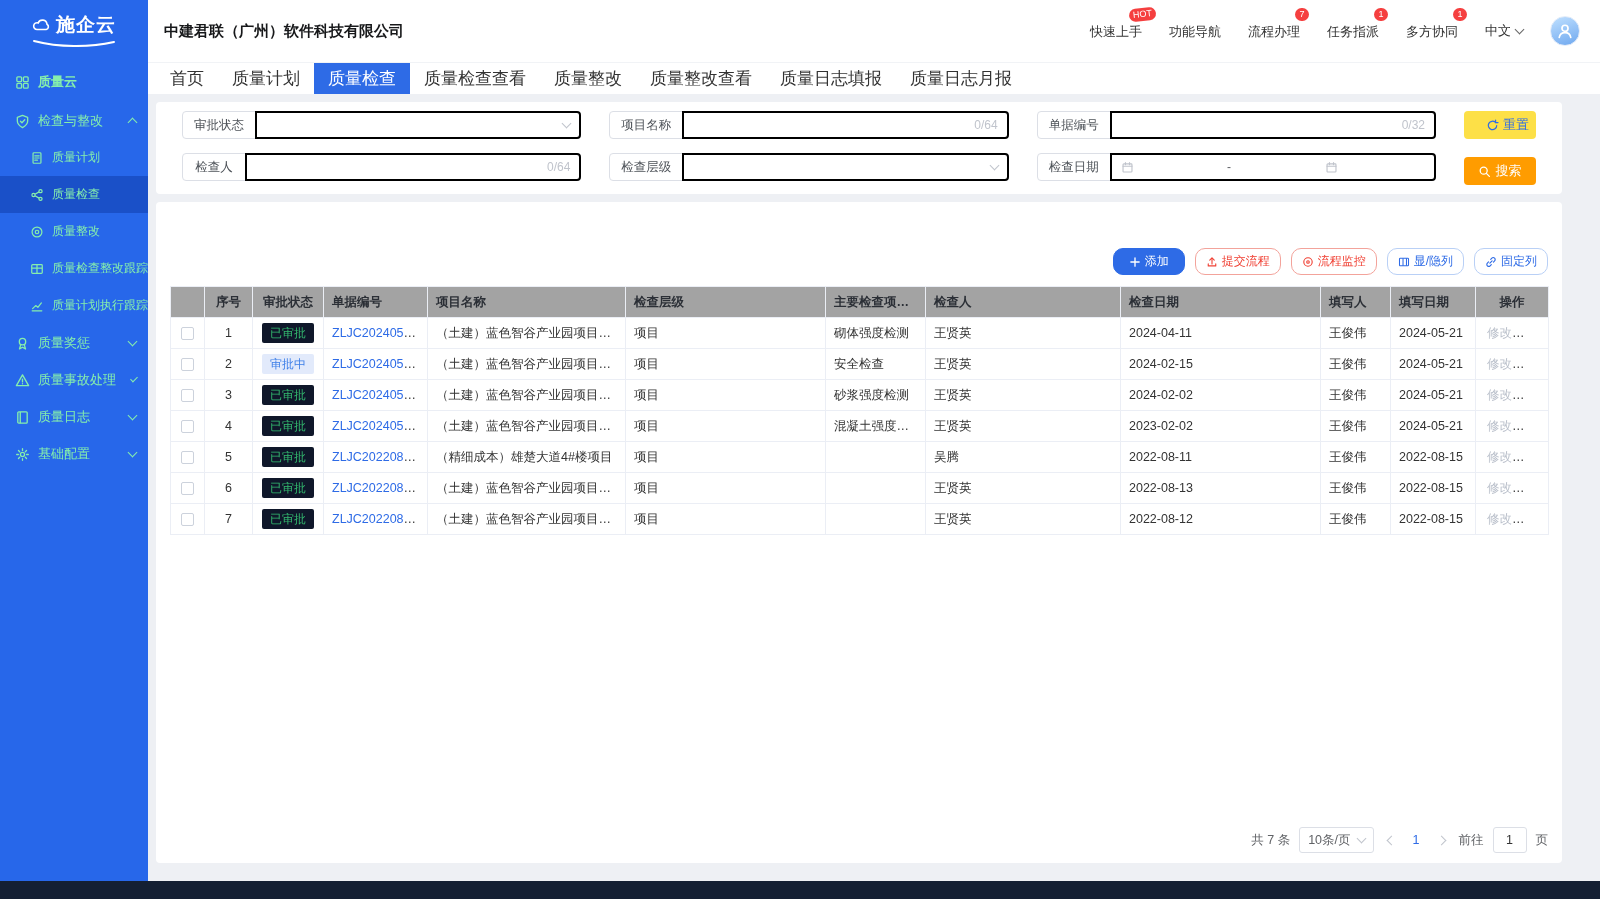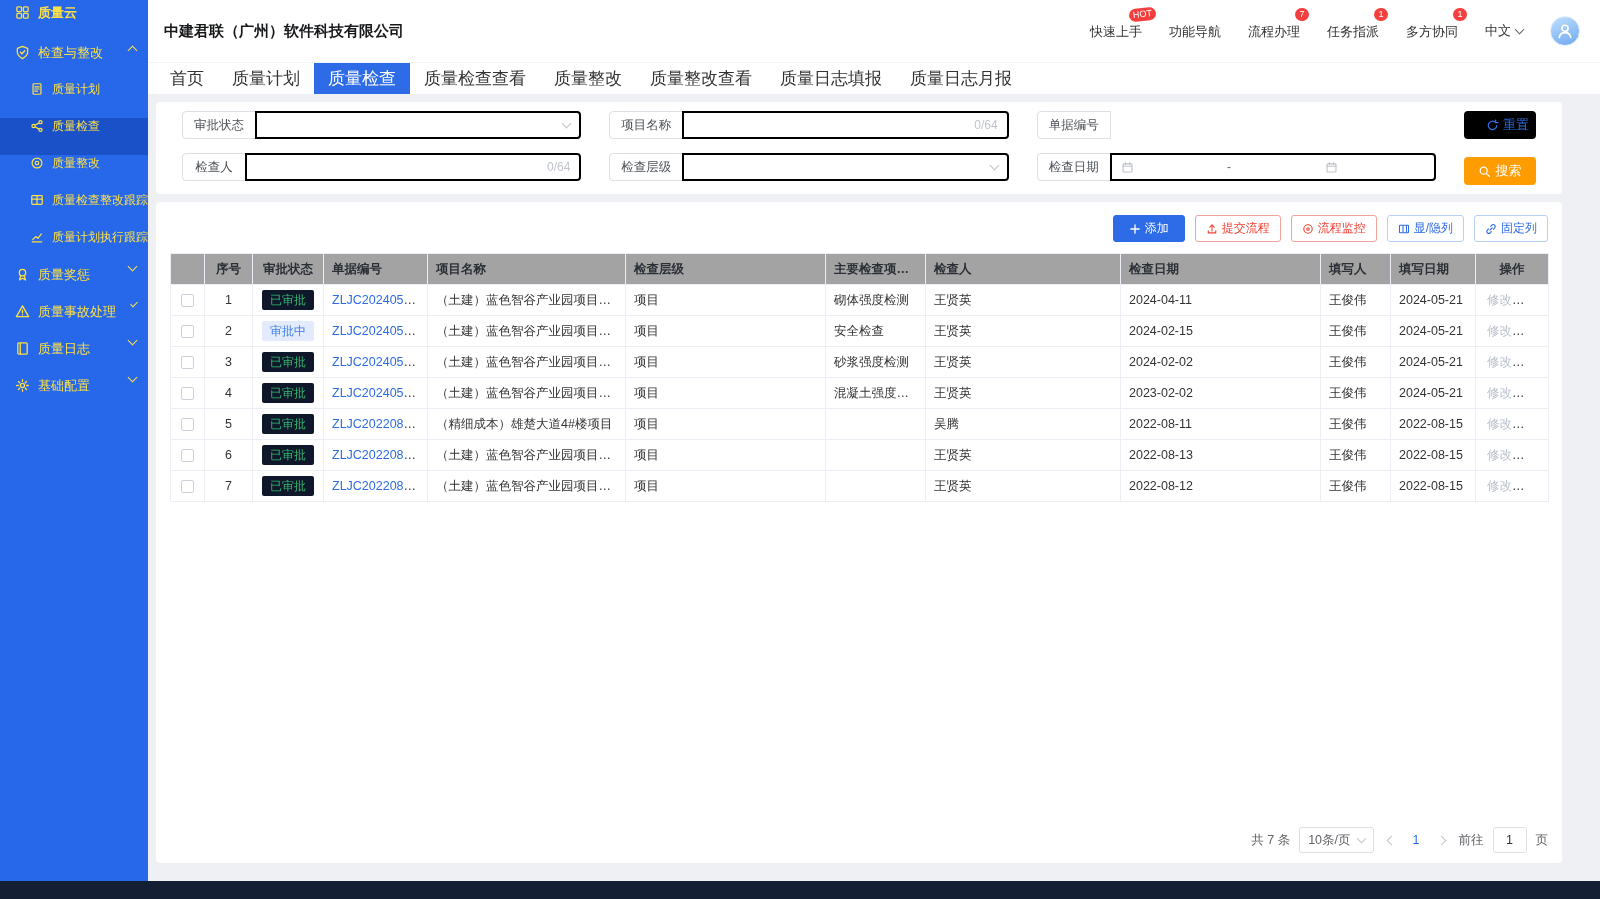--- a/index.html
+++ b/index.html
@@ -9,21 +9,21 @@
 
   
   .body-row { flex:1; display:flex; min-height:0; }
   .bottom-bar { height:18px; background:#141f33; width:100%; }
 
   
   .sidebar { width:148px; background:#2767ea; color:#fff; display:flex; flex-direction:column; flex-shrink:0; }
   .logo { height:58px; display:flex; flex-direction:column; align-items:center; justify-content:center; gap:1px; }
   .logo-row { display:flex; align-items:center; gap:4px; font-size:19px; font-weight:bold; letter-spacing:1px; }
   .menu { display:flex; flex-direction:column; padding-top:4px; }
-  .menu-item { height:37px; display:flex; align-items:flex-start; gap:8px; padding:0 12px 0 15px; font-size:13px; color:#fde047; white-space:nowrap; }
+  .menu-item { height:37px; display:flex; align-items:center; gap:8px; padding:0 12px 0 15px; font-size:13px; color:#86efac; white-space:nowrap; }
   .menu-item .ic { flex-shrink:0; }
   .menu-item.section { height:40px; font-weight:bold; }
   .menu-item.child { padding-left:30px; font-size:12px; }
   .menu-item.active { background:#1a50c8; }
   .menu-item .grow { flex:1; }
 
   .chev { display:inline-block; width:7px; height:7px; border-right:1.4px solid currentColor; border-bottom:1.4px solid currentColor; transform:rotate(45deg); margin-top:-3px; }
   .chev.up { transform:rotate(-135deg); margin-top:3px; }
   .chev.left { transform:rotate(135deg); margin:0 2px; }
   .chev.right { transform:rotate(-45deg); margin:0 2px; }
@@ -48,26 +48,26 @@
   
   .content { flex:1; min-height:0; display:flex; flex-direction:column; gap:8px; padding:8px 38px 18px 8px; background:#eef0f4; }
 
   .filter-card { background:#fff; border-radius:4px; padding:9px 26px; display:flex; flex-direction:column; gap:10px; flex-shrink:0; }
   .filter-row { display:flex; align-items:center; gap:28px; }
   .field { display:flex; flex:1; height:28px; min-width:0; }
   .field-label { min-width:64px; padding:0 11px; border:1px solid #dcdfe6; border-radius:4px 0 0 4px; background:#fff; display:flex; align-items:center; justify-content:center; font-size:12.5px; color:#4e5359; white-space:nowrap; }
   .field-box { flex:1; margin-left:-1px; border:2px solid #000000; border-radius:0 4px 4px 0; display:flex; align-items:center; padding:0 9px; font-size:12px; color:#c0c4cc; gap:6px; min-width:0; background:#fff; }
   .field-box .grow { flex:1; }
   .counter { color:#c0c4cc; font-size:12px; }
-  .btn-reset { width:72px; height:28px; flex-shrink:0; border:none; border-radius:4px; background:#000000; color:#2e6be6; font-size:13px; display:flex; align-items:center; justify-content:center; gap:4px;padding-left:15px; }
+  .btn-reset { width:72px; height:28px; flex-shrink:0; border:none; border-radius:4px; background:#fde047; color:#2e6be6; font-size:13px; display:flex; align-items:center; justify-content:center; gap:4px;padding-left:15px; }
   .btn-search { width:72px; height:28px; flex-shrink:0; border:none; border-radius:4px; background:#ff9c00; color:#fff; font-size:13px; display:flex; align-items:center; justify-content:center; gap:4px;margin-top:8px; }
 
   .table-card { flex:1; min-height:0; background:#fff; border-radius:4px; padding:0 14px; display:flex; flex-direction:column; }
   .toolbar { display:flex; justify-content:flex-end; gap:10px; padding:13px 0 11px; flex-shrink:0; }
-  .btn { height:27px; padding:0 10px; border-radius:3px; font-size:12px; display:inline-flex; align-items:center; gap:4px; background:#fff; border:1px solid #dcdfe6; }
+  .btn { height:27px; padding:0 10px; border-radius:10px; font-size:12px; display:inline-flex; align-items:center; gap:4px; background:#fff; border:1px solid #dcdfe6;margin-top:33px; }
   .btn-primary { background:#2e6be6; border-color:#2e6be6; color:#fff; width:72px; justify-content:center; }
   .btn-danger { border-color:#f3a39b; color:#f04134; }
   .btn-blue   { border-color:#add; border-color:#b9d0f6; color:#2e6be6; }
 
   table { border-collapse:collapse; table-layout:fixed; width:100%; font-size:12.5px; color:#333; flex-shrink:0; }
   th, td { border:1px solid #ebeef5; height:31px; padding:0 8px; text-align:left; white-space:nowrap; overflow:hidden; text-overflow:ellipsis; }
   th { background:#a3a3a3; font-weight:bold; color:#2b2f36; }
   .c { text-align:center; }
   .cb { display:inline-block; width:13px; height:13px; border:1px solid #ccd2dc; border-radius:2px; background:#fff; vertical-align:middle; }
   .badge { display:inline-block; padding:2.5px 8px; border-radius:2px; font-size:12px; line-height:1.2; }
@@ -85,20 +85,33 @@
 
   .ic { display:inline-block; vertical-align:middle; }
 </style>
 </head>
 <body>
 
 <div class="app" data-interactable="false">
   <div class="body-row">
 
     <aside class="sidebar" data-interactable="false">
+      <div class="logo" data-interactable="true">
+        <div class="logo-row">
+          <span data-interactable="false">
+            <svg class="ic" width="20" height="14" viewBox="0 0 20 14" fill="none" stroke="#fff" stroke-width="1.6" stroke-linecap="round">
+                <path d="M5.2 11.5 a3.4 3.4 0 1 1 1-6.6 A4.6 4.6 0 0 1 15 6.2 a2.9 2.9 0 0 1 -0.8 5.3 Z"></path>
+              </svg>
+          </span>
+          <span data-interactable="false">施企云</span>
+        </div>
+        <svg width="86" height="8" viewBox="0 0 86 8" fill="none" stroke="#fff" stroke-width="2" stroke-linecap="round">
+            <path d="M3 2 C 28 8.5, 58 8.5, 83 3"></path>
+          </svg>
+      </div>
 
       <nav class="menu" data-interactable="false">
         <div class="menu-item section" data-interactable="true">
           <span data-interactable="false"><svg class="ic" width="15" height="15" viewBox="0 0 16 16" fill="none" stroke="currentColor" stroke-width="1.4">
                 <rect x="2" y="2" width="5" height="5" rx="1"></rect>
                 <rect x="9" y="2" width="5" height="5" rx="1"></rect>
                 <rect x="2" y="9" width="5" height="5" rx="1"></rect>
                 <rect x="9" y="9" width="5" height="5" rx="1"></rect>
               </svg></span>
           <span data-interactable="false">质量云</span>
@@ -280,20 +293,24 @@
             </div>
             <div class="field" data-interactable="false">
               <div class="field-label" data-interactable="false">项目名称</div>
               <div class="field-box" data-interactable="true">
                 <span class="grow"></span>
                   <span class="counter" data-interactable="false">0/64</span>
               </div>
             </div>
             <div class="field" data-interactable="false">
               <div class="field-label" data-interactable="false">单据编号</div>
+              <div class="field-box" data-interactable="true">
+                <span class="grow"></span>
+                  <span class="counter" data-interactable="false">0/32</span>
+              </div>
             </div>
             <button class="btn-reset" data-interactable="true">
               <svg width="13" height="13" viewBox="0 0 16 16" fill="none" stroke="currentColor" stroke-width="1.5" stroke-linecap="round">
                   <path d="M13.2 8 A5.2 5.2 0 1 1 11.6 4.2"></path>
                   <polyline points="11.8,1.4 11.8,4.4 14.8,4.4"></polyline>
                 </svg>
               <span data-interactable="false">重置</span>
             </button>
           </div>
 

